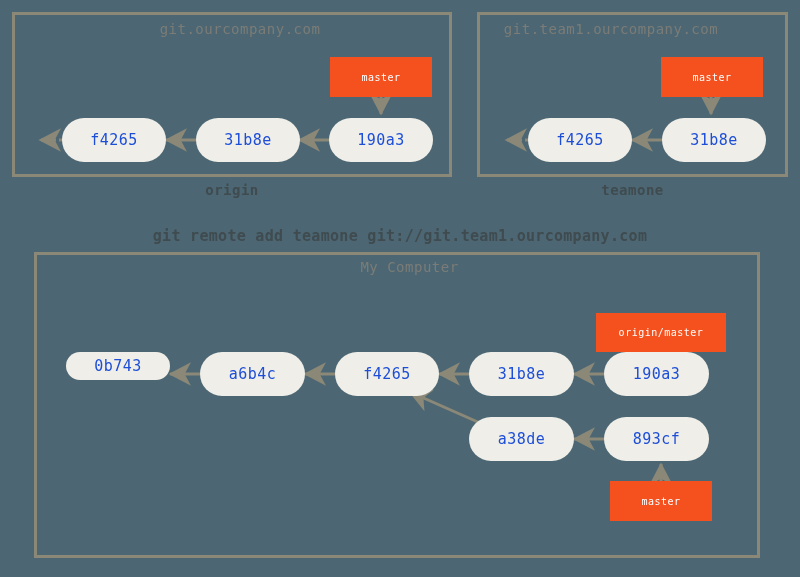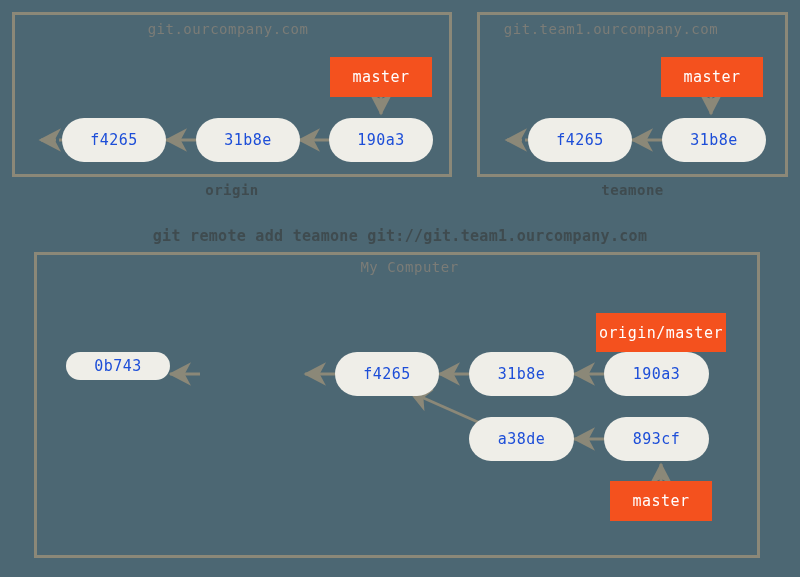--- a/index.html
+++ b/index.html
@@ -62,21 +62,21 @@
     letter-spacing: 0.5px;
     user-select: none;
   }
 
   
   .branch {
     position: absolute;
     background: #f4511e;
     color: #ffffff;
     font-family: "DejaVu Sans Mono", "Liberation Mono", monospace;
-    font-size: 15px;
+    font-size: 10px;
     display: flex;
     align-items: center;
     justify-content: center;
     letter-spacing: 0.5px;
     user-select: none;
   }
 
   
   .command {
     position: absolute;
@@ -136,21 +136,21 @@
     <line x1="604" y1="439" x2="574" y2="439" stroke="#8b8878" stroke-width="3" marker-end="url(#ah)"></line>
 
     <line x1="480" y1="423" x2="410" y2="392" stroke="#8b8878" stroke-width="3" marker-end="url(#ah)"></line>
 
     <line x1="661" y1="331" x2="661" y2="349" stroke="#8b8878" stroke-width="3" marker-end="url(#ah)"></line>
 
     <line x1="661" y1="482" x2="661" y2="464" stroke="#8b8878" stroke-width="3" marker-end="url(#ah)"></line>
   </svg>
 
   <div class="box" style="left:12px; top:12px; width:440px; height:165px;"></div>
-  <div class="box-title" style="left:8px; top:21px; width:440px;">git.ourcompany.com</div>
+  <div class="box-title" style="left:20px; top:21px; width:440px;">git.ourcompany.com</div>
   <div class="box-caption" style="left:12px; top:182px; width:440px;">origin</div>
 
   <div class="commit" style="left:62px; top:118px; width:104px; height:44px;">f4265</div>
   <div class="commit" style="left:196px; top:118px; width:104px; height:44px;">31b8e</div>
   <div class="commit" style="left:329px; top:118px; width:104px; height:44px;">190a3</div>
 
   <div class="branch" style="left:330px; top:57px; width:102px; height:40px;">master</div>
 
   <div class="box" style="left:477px; top:12px; width:311px; height:165px;"></div>
   <div class="box-title" style="left:477px; top:21px; width:268px;">git.team1.ourcompany.com</div>
@@ -160,20 +160,21 @@
   <div class="commit" style="left:662px; top:118px; width:104px; height:44px;">31b8e</div>
 
   <div class="branch" style="left:661px; top:57px; width:102px; height:40px;">master</div>
 
   <div class="command" style="left:0px; top:227px;">git remote add teamone git://git.team1.ourcompany.com</div>
 
   <div class="box" style="left:34px; top:252px; width:726px; height:306px;"></div>
   <div class="box-title" style="left:34px; top:259px; width:726px;padding-left:25px;">My Computer</div>
 
   <div class="commit" style="left:66px; top:352px; width:104px; height:28px;">0b743</div>
+  <div class="commit" style="left:200px; top:352px; width:105px; height:44px;">a6b4c</div>
   <div class="commit" style="left:335px; top:352px; width:104px; height:44px;">f4265</div>
   <div class="commit" style="left:469px; top:352px; width:105px; height:44px;">31b8e</div>
   <div class="commit" style="left:604px; top:352px; width:105px; height:44px;">190a3</div>
   <div class="commit" style="left:469px; top:417px; width:105px; height:44px;">a38de</div>
   <div class="commit" style="left:604px; top:417px; width:105px; height:44px;">893cf</div>
 
   <div class="branch" style="left:596px; top:293px; width:130px; height:39px;margin-top:20px;">origin/master</div>
   <div class="branch" style="left:610px; top:481px; width:102px; height:40px;">master</div>
 
 </div>

